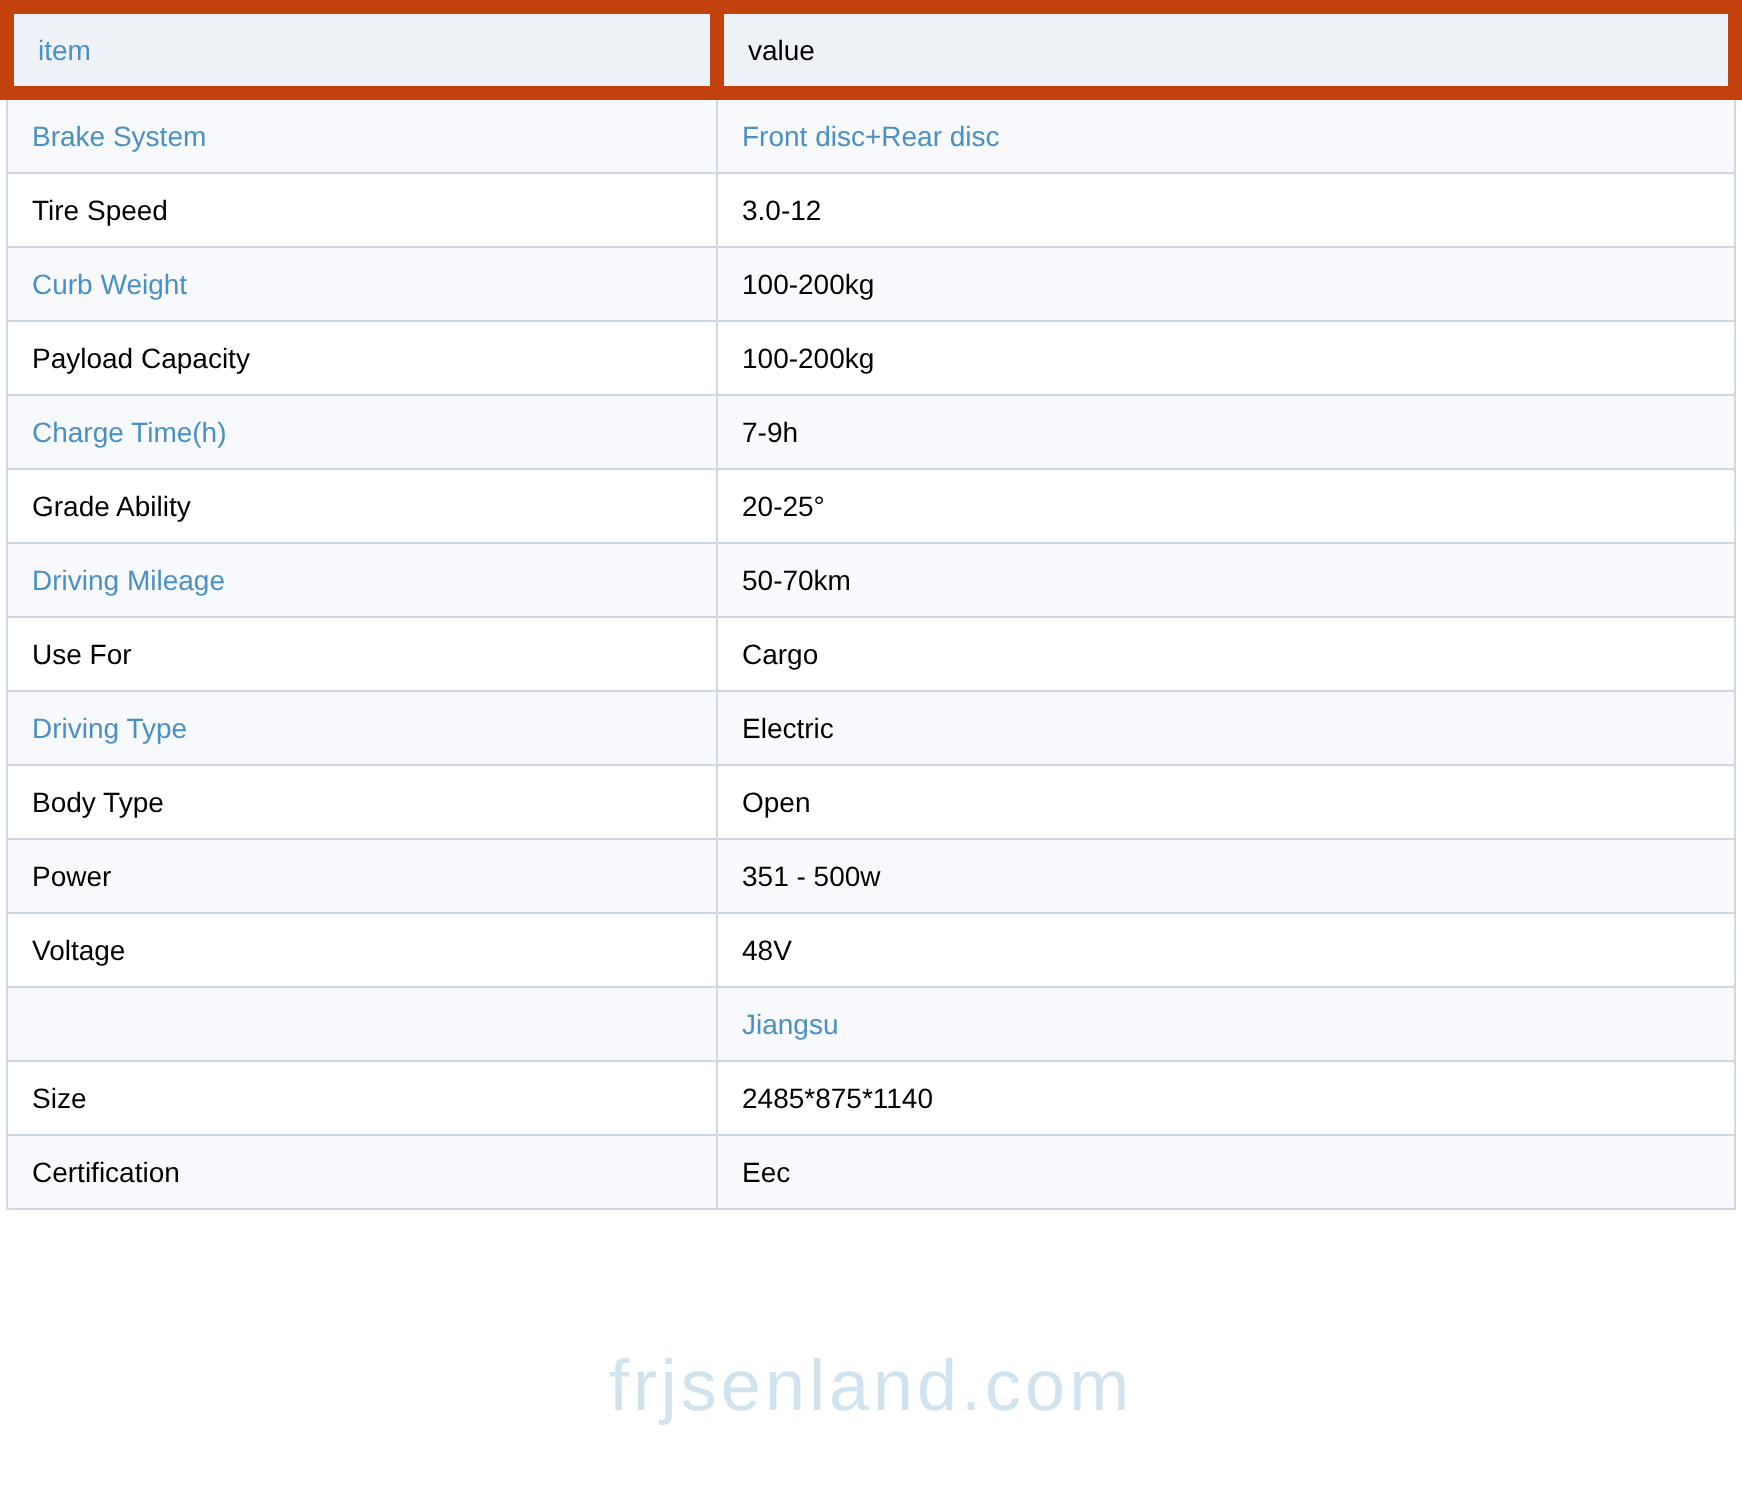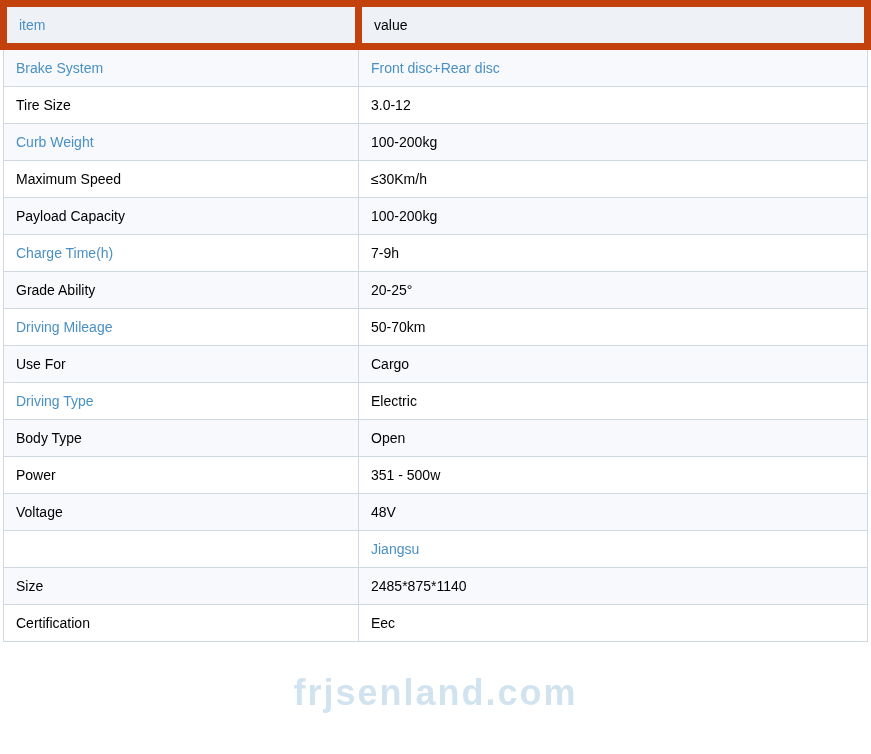--- a/index.html
+++ b/index.html
@@ -54,21 +54,21 @@
     .value-col {
       color: #000000;
     }
 
     .watermark {
       position: fixed;
       bottom: 40px;
       left: 50%;
       transform: translateX(-50%);
       font-size: 36px;
-      font-weight: bold;
+      font-weight: normal;
       color: rgba(74, 144, 196, 0.25);
       white-space: nowrap;
       pointer-events: none;
       letter-spacing: 2px;
       z-index: 10;
       margin-top: 32px;
     }
   </style>
 </head>
 <body>
@@ -79,30 +79,26 @@
       <th class="item-col">item</th>
       <th class="value-col">value</th>
     </tr>
   </thead>
   <tbody id="table-body">
       <tr>
         <td style="color: rgb(74, 144, 196);">Brake System</td>
         <td style="color: rgb(74, 144, 196);">Front disc+Rear disc</td>
       </tr>
       <tr>
-        <td>Tire Size</td>
+        <td>Tire Speed</td>
         <td>3.0-12</td>
       </tr>
       <tr>
         <td style="color: rgb(74, 144, 196);">Curb Weight</td>
         <td>100-200kg</td>
-      </tr>
-      <tr>
-        <td>Maximum Speed</td>
-        <td>≤30Km/h</td>
       </tr>
       <tr>
         <td>Payload Capacity</td>
         <td>100-200kg</td>
       </tr>
       <tr>
         <td style="color: rgb(74, 144, 196);">Charge Time(h)</td>
         <td>7-9h</td>
       </tr>
       <tr>

